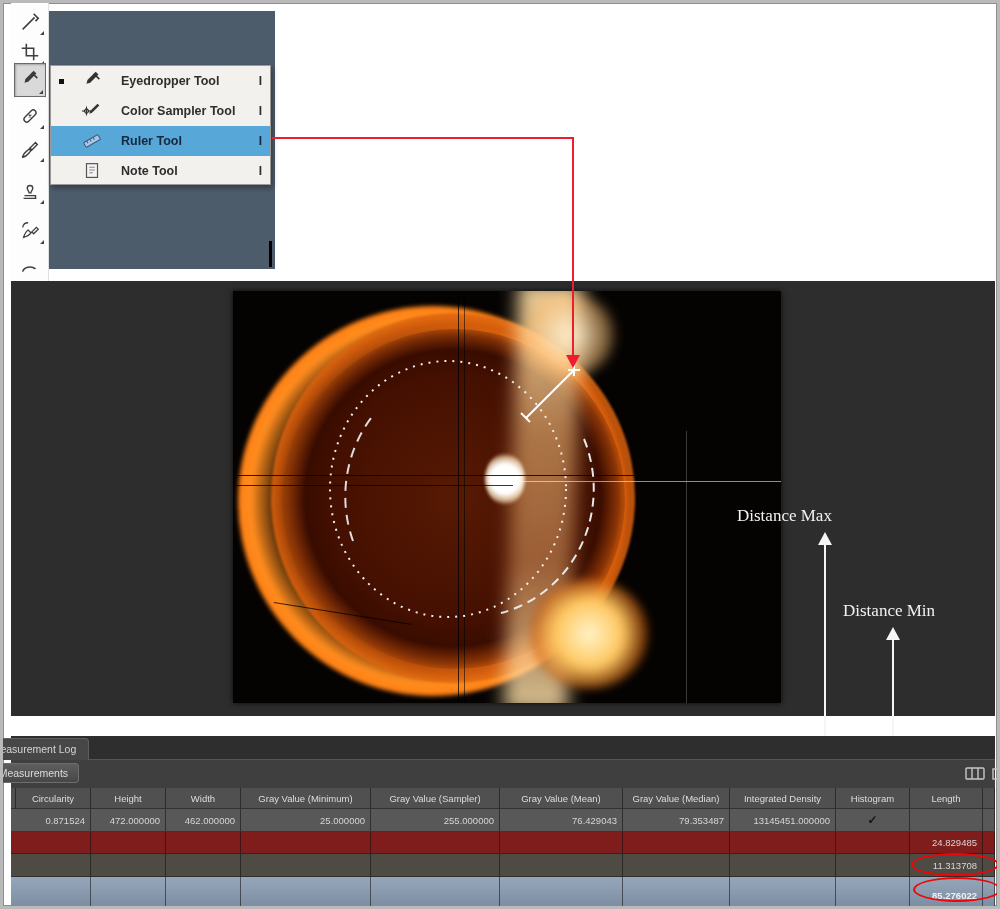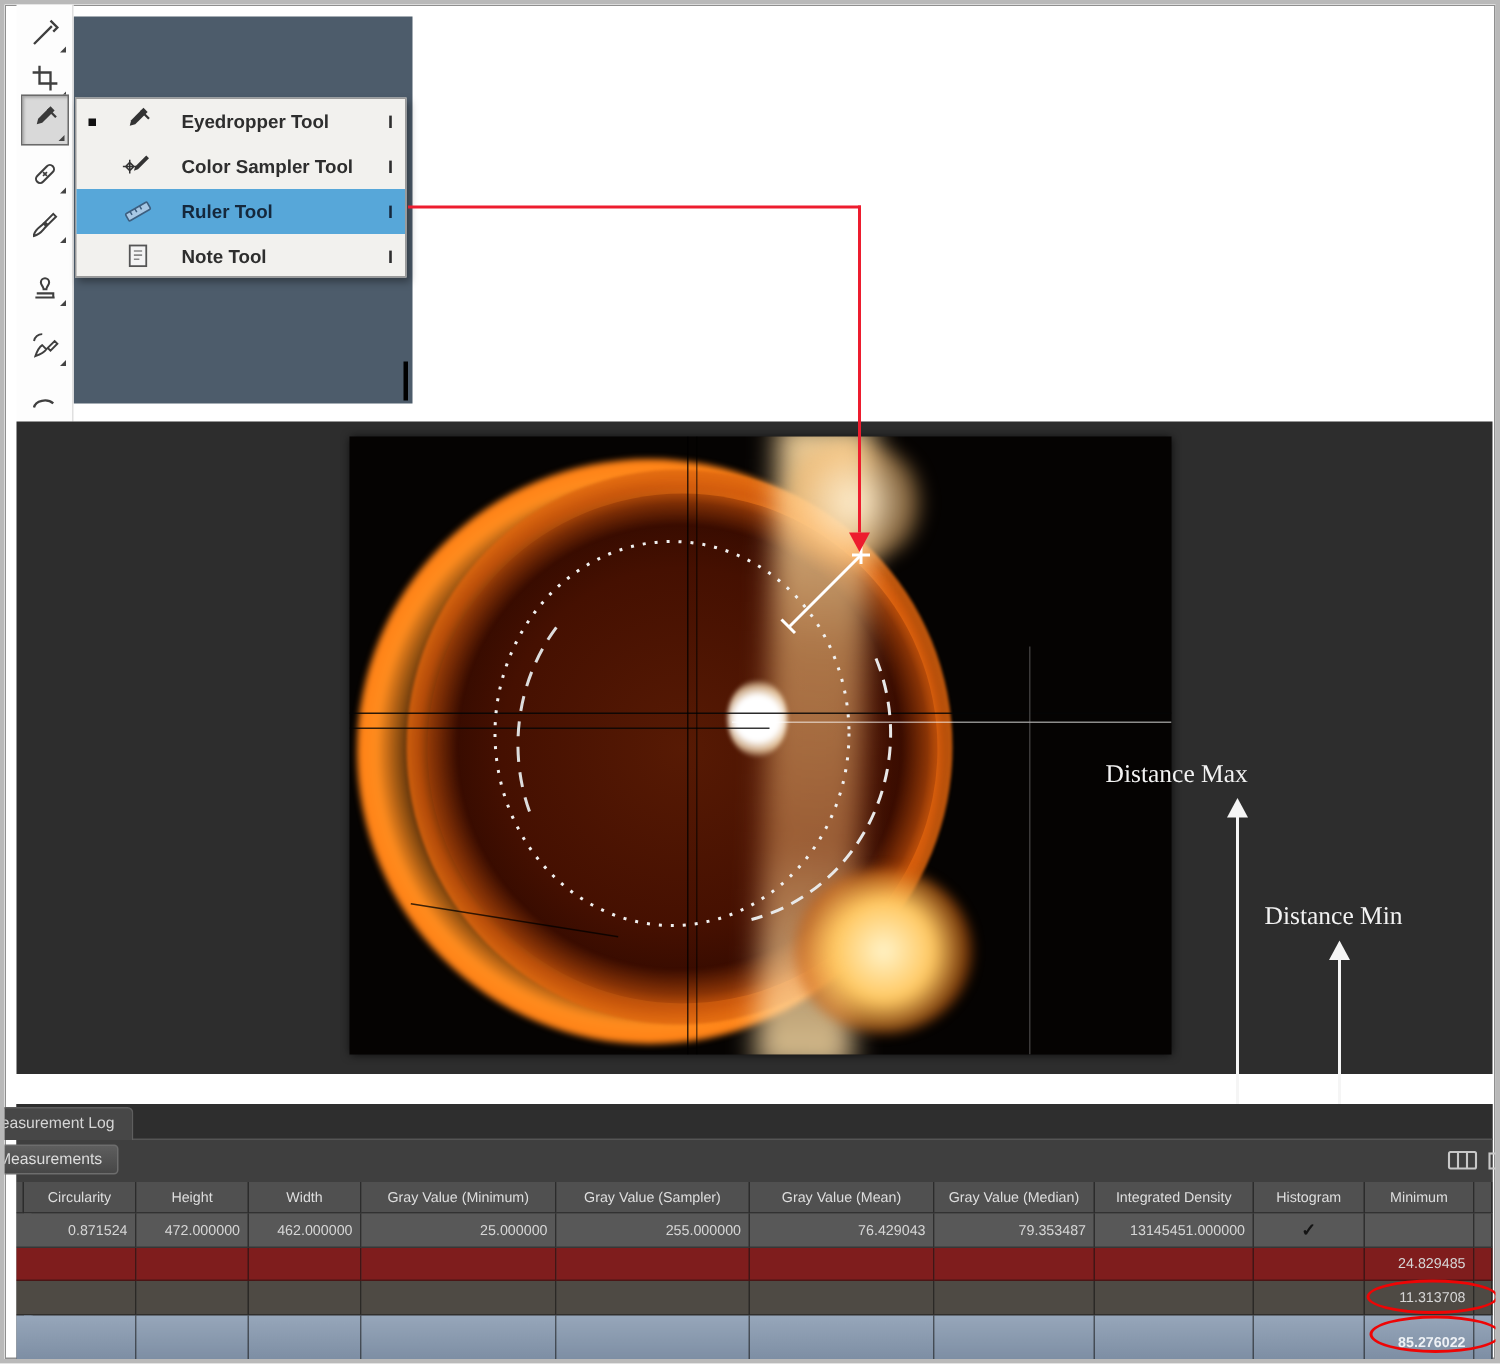--- a/index.html
+++ b/index.html
@@ -273,21 +273,21 @@
         <div class="cell hd"></div>
         <div class="cell hd">Circularity</div>
         <div class="cell hd">Height</div>
         <div class="cell hd">Width</div>
         <div class="cell hd">Gray Value (Minimum)</div>
         <div class="cell hd">Gray Value (Sampler)</div>
         <div class="cell hd">Gray Value (Mean)</div>
         <div class="cell hd">Gray Value (Median)</div>
         <div class="cell hd">Integrated Density</div>
         <div class="cell hd">Histogram</div>
-        <div class="cell hd">Minimum</div>
+        <div class="cell hd">Length</div>
         <div class="cell hd"></div>
       </div>
 
       <div class="row-wrap r1">
         <div class="cell"></div>
         <div class="cell">0.871524</div>
         <div class="cell">472.000000</div>
         <div class="cell">462.000000</div>
         <div class="cell">25.000000</div>
         <div class="cell">255.000000</div>

